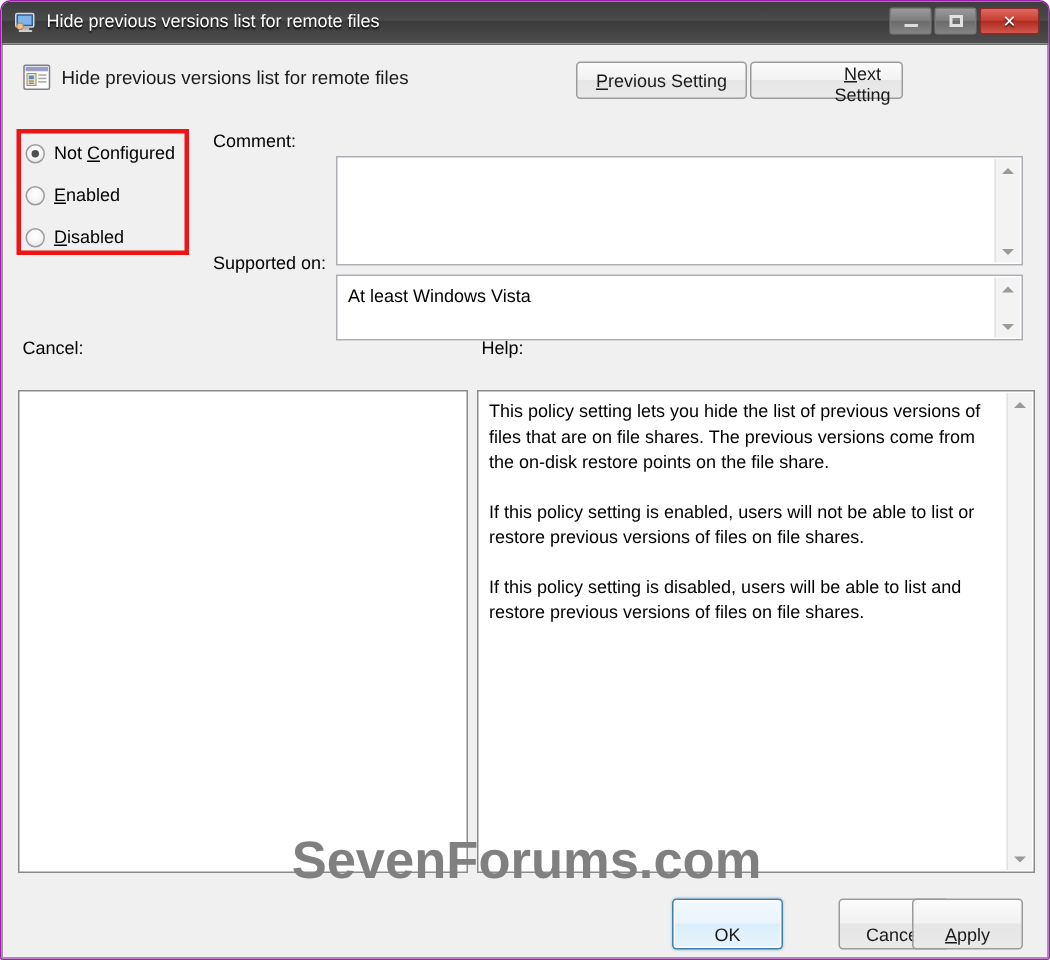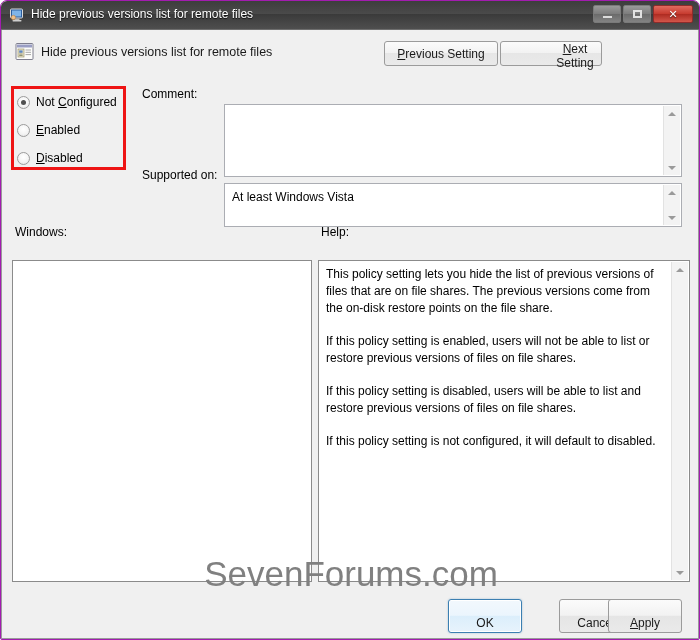--- a/index.html
+++ b/index.html
@@ -282,21 +282,21 @@
   #help-text p:last-child { margin-bottom: 0; }
 
   
   #watermark {
     position: absolute;
     left: 0; top: 553px;
     width: 700px;
     text-align: center;
     font-family: "Liberation Sans", sans-serif;
     font-size: 35px;
-    font-weight: normal;
+    font-weight: bold;
     color: #808080;
     letter-spacing: 0px;
     pointer-events: none;
     user-select: none;
   }
 
   
   .dlg-btn {
     position: absolute;
     top: 598px;
@@ -407,31 +407,30 @@
     <div class="vscroll">
       <div class="arrow up">
           <span class="tri-up"></span>
         </div>
       <div class="arrow down">
           <span class="tri-down"></span>
         </div>
     </div>
   </div>
 
-  <div id="lbl-options">Windows:</div>
+  <div id="lbl-options">Cancel:</div>
   <div id="lbl-help">Help:</div>
 
   <div id="options-panel"></div>
 
   <div id="help-panel">
     <div id="help-text">
       <p>This policy setting lets you hide the list of previous versions of files that are on file shares. The previous versions come from the on-disk restore points on the file share.</p>
       <p>If this policy setting is enabled, users will not be able to list or restore previous versions of files on file shares.</p>
       <p>If this policy setting is disabled, users will be able to list and restore previous versions of files on file shares.</p>
-      <p>If this policy setting is not configured, it will default to disabled.</p>
     </div>
     <div class="vscroll">
       <div class="arrow up">
           <span class="tri-up"></span>
         </div>
       <div class="arrow down">
           <span class="tri-down"></span>
         </div>
     </div>
   </div>

